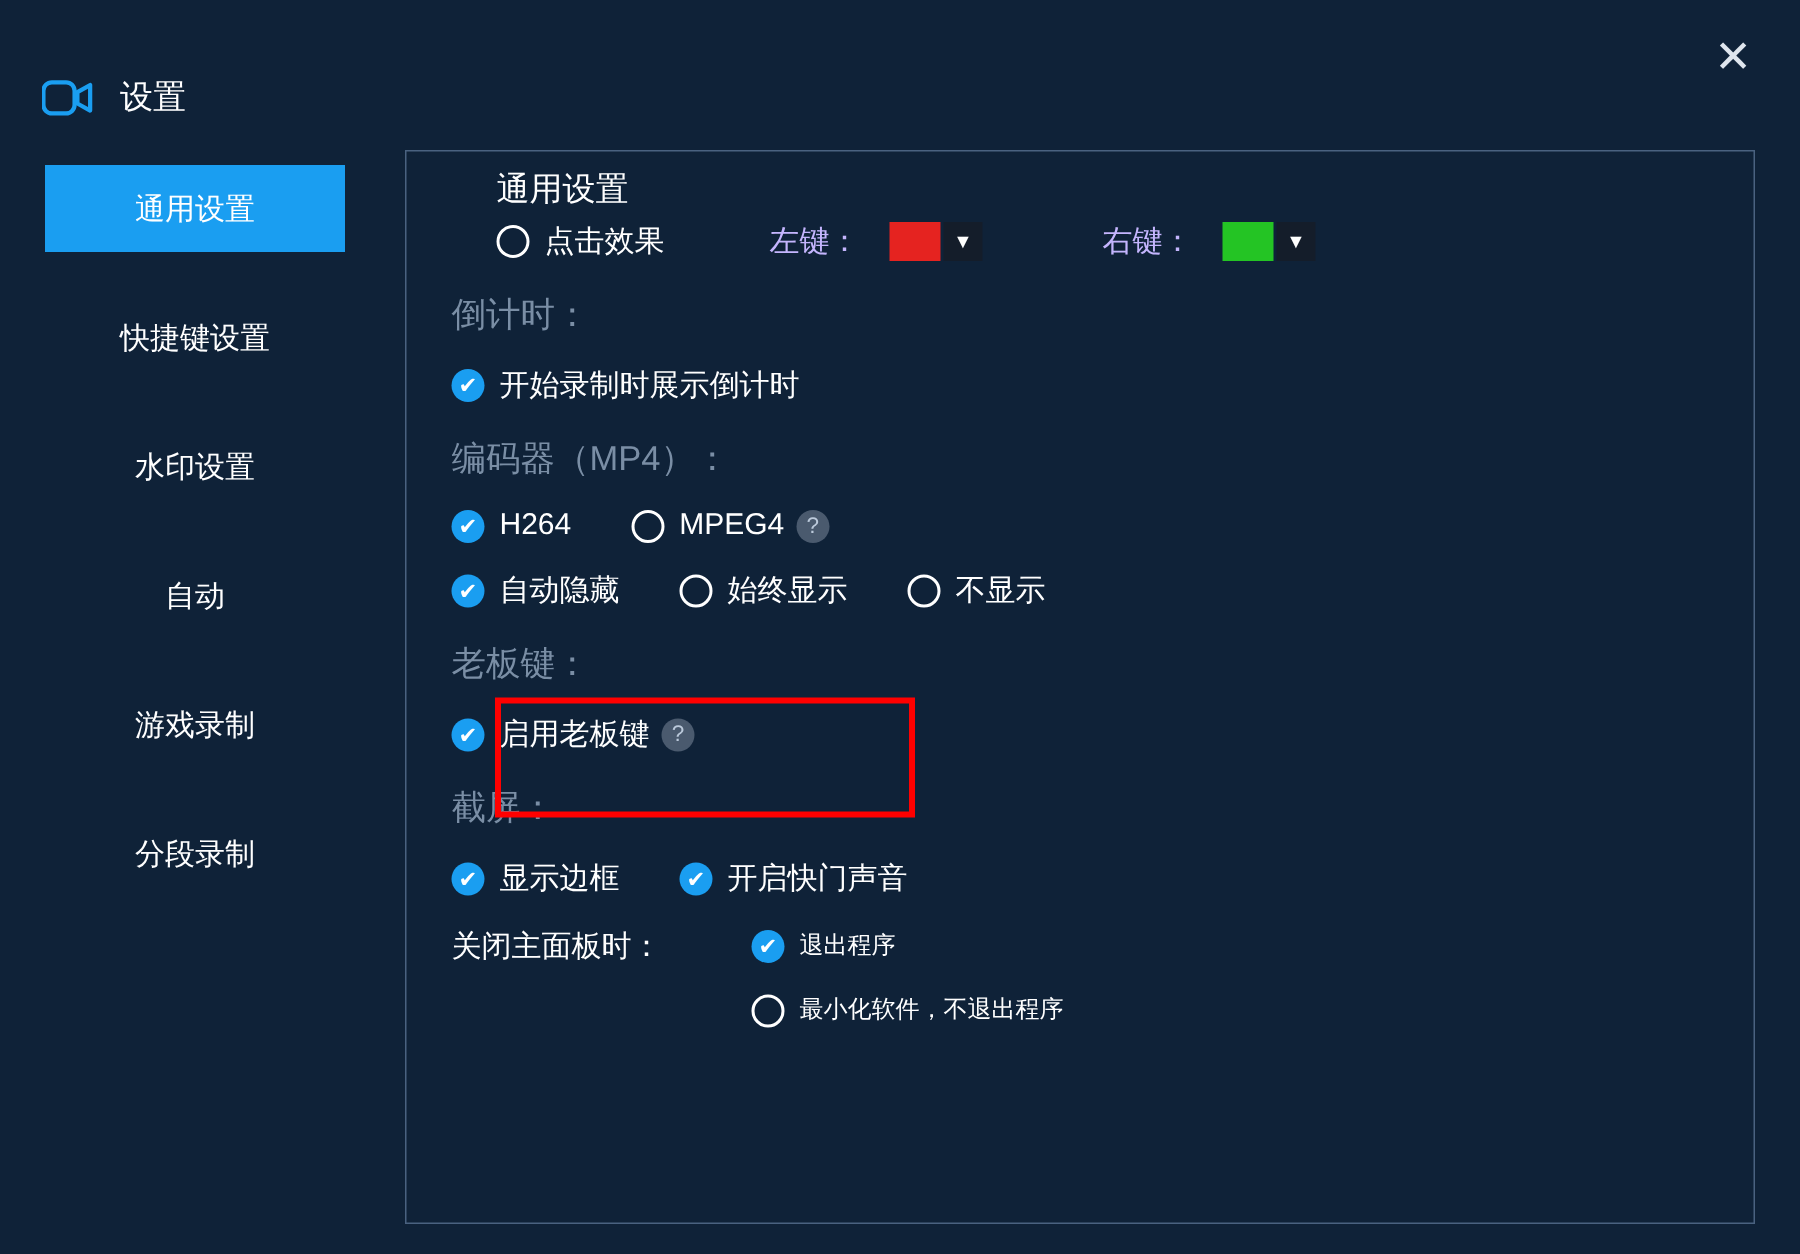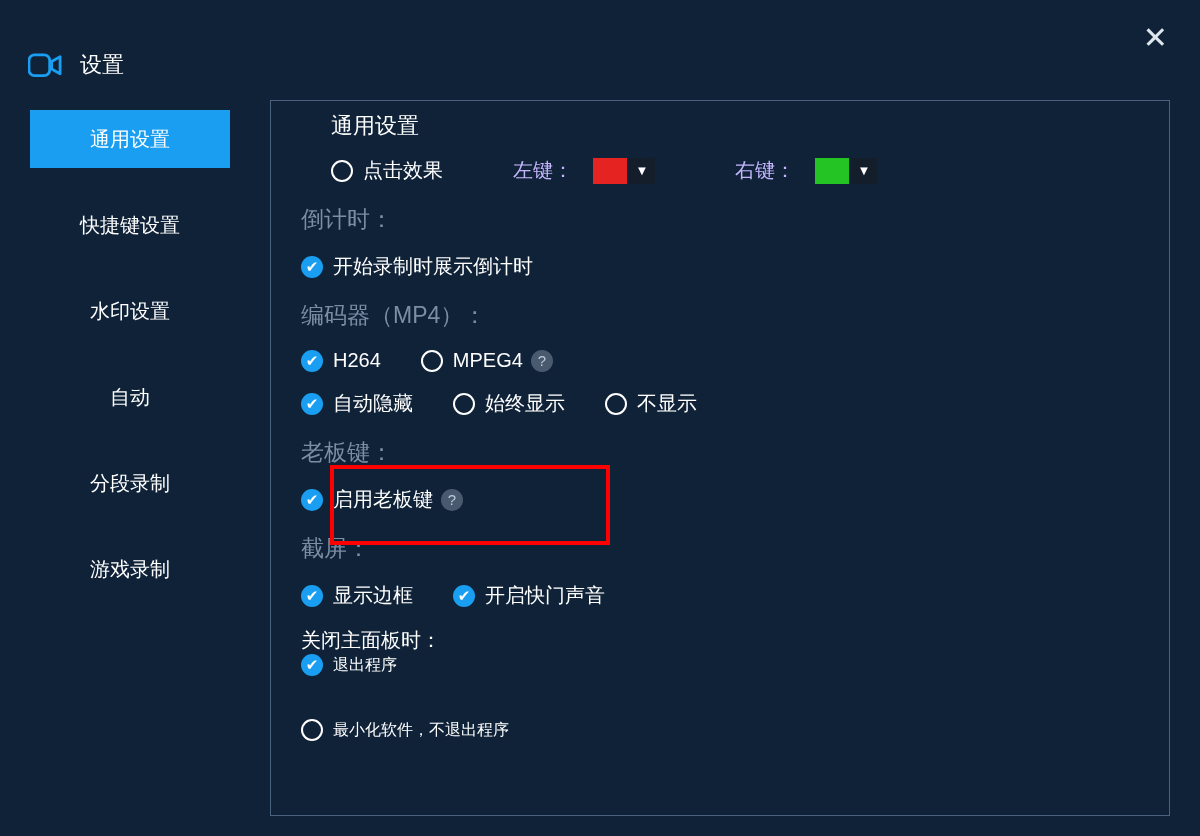--- a/index.html
+++ b/index.html
@@ -57,21 +57,21 @@
 .section-title {
   font-size: 22px; color: #ffffff;
   margin-left: 30px;
 }
 .row {
   display: flex; align-items: center;
   font-size: 20px;
   margin: 18px 0;
   flex-wrap: wrap;
 }
-.row.first { margin-top: 16px; }
+.row.first { margin-top: 6px; }
 .label-muted {
   color: #7a8ea5;
   font-size: 23px;
   margin: 20px 0 6px 0;
 }
 .option {
   display: inline-flex; align-items: center;
   margin-right: 40px;
   cursor: pointer;
 }
@@ -115,21 +115,21 @@
   display: inline-flex; align-items: center; justify-content: center;
   font-size: 15px; margin-left: 8px;
 }
 .highlight-box {
   position: absolute;
   left: 330px; top: 465px;
   width: 280px; height: 80px;
   border: 4px solid #ff0000;
   pointer-events: none;
 }
-.startup-row { display:flex; margin-top:8px;flex-direction:column; }
+.startup-row { display:flex; align-items:center; margin-top:8px; }
 .startup-label { color:#ffffff; font-size:20px; margin-right:60px; }
 </style>
 </head>
 <body>
 
 <div class="titlebar">
   <span class="app-icon">
     <svg viewBox="0 0 36 28">
         <rect x="1" y="3" width="22" height="22" rx="6" fill="none" stroke="#1a9ef1" stroke-width="3"></rect>
         <path d="M25 10 L34 5 L34 23 L25 18 Z" fill="none" stroke="#1a9ef1" stroke-width="3" stroke-linejoin="round"></path>
@@ -138,22 +138,22 @@
   <span class="title">设置</span>
   <span class="close">✕</span>
 </div>
 
 <div class="content">
   <div class="sidebar">
     <div class="item active">通用设置</div>
     <div class="item">快捷键设置</div>
     <div class="item">水印设置</div>
     <div class="item">自动</div>
+    <div class="item">游戏录制</div>
     <div class="item">分段录制</div>
-    <div class="item">游戏录制</div>
   </div>
 
   <div class="main">
     <div class="section-title">通用设置</div>
 
     <div class="row first">
       <span style="width:30px"></span>
       <span class="option">
         <span class="radio-ring"></span>
         <span>点击效果</span>

